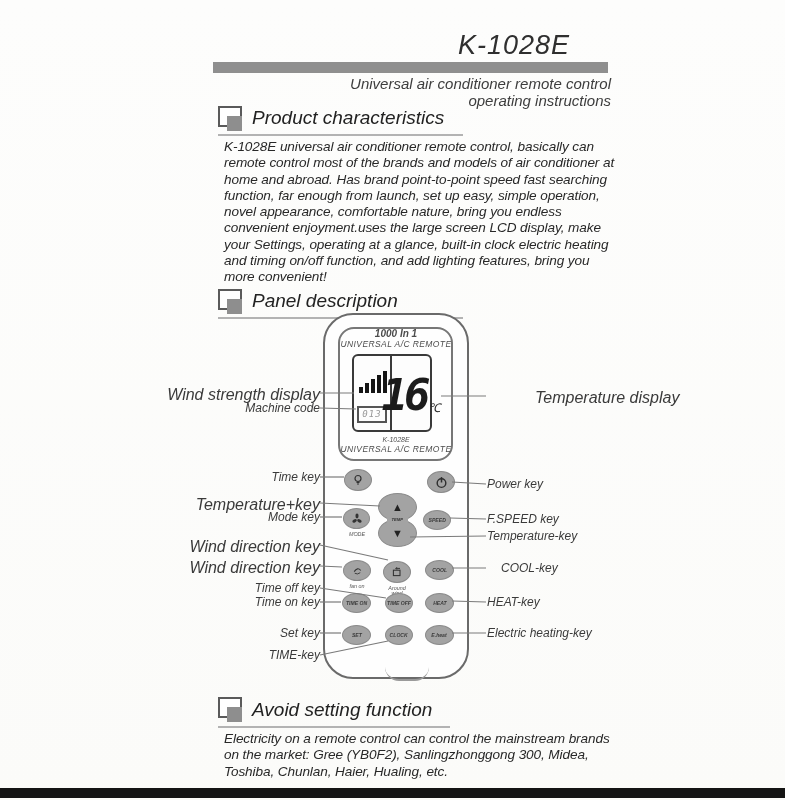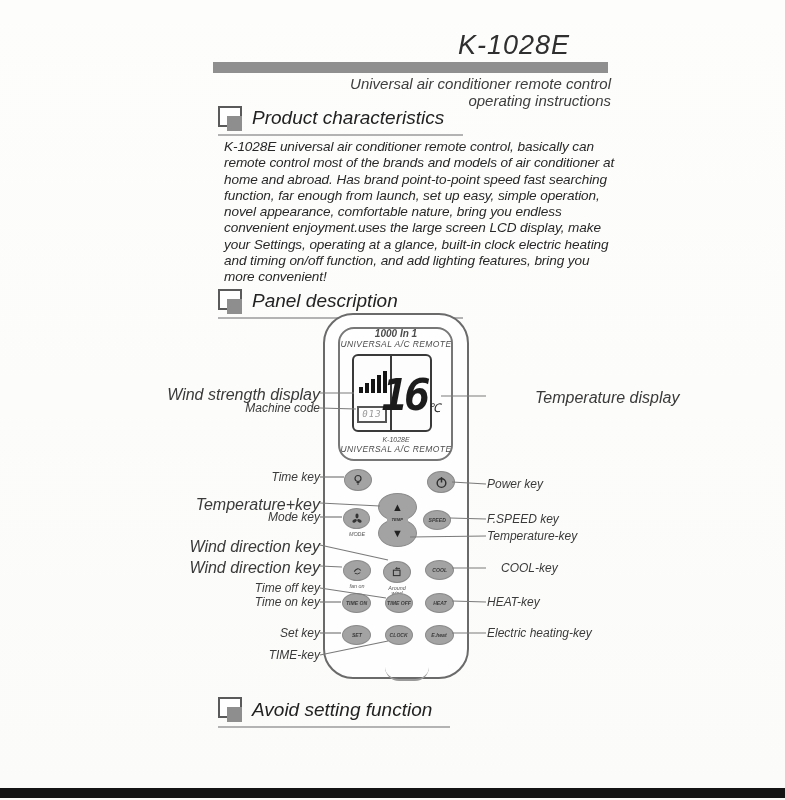--- a/index.html
+++ b/index.html
@@ -232,15 +232,16 @@
   <div class="rl" style="top:512px;">F.SPEED key</div>
   <div class="rl" style="top:529px;">Temperature-key</div>
   <div class="rl" style="top:561px;margin-left:14px;">COOL-key</div>
   <div class="rl" style="top:595px;">HEAT-key</div>
   <div class="rl" style="top:626px;">Electric heating-key</div>
 
   <div class="abs sq-outer" style="left:218px;top:697px;"></div>
   <div class="abs sq-inner" style="left:227px;top:707px;"></div>
   <div class="abs section-title" style="left:252px;top:699px;">Avoid setting function</div>
   <div class="abs underline" style="left:218px;top:726px;width:232px;"></div>
+  <div class="abs para" style="left:224px;top:731px;width:404px;">Electricity on a remote control can control the mainstream brands on the market: Gree (YB0F2), Sanlingzhonggong 300, Midea, Toshiba, Chunlan, Haier, Hualing, etc.</div>
 
   <div class="abs bottom-bar"></div>
 </div>
 
 </body></html>

